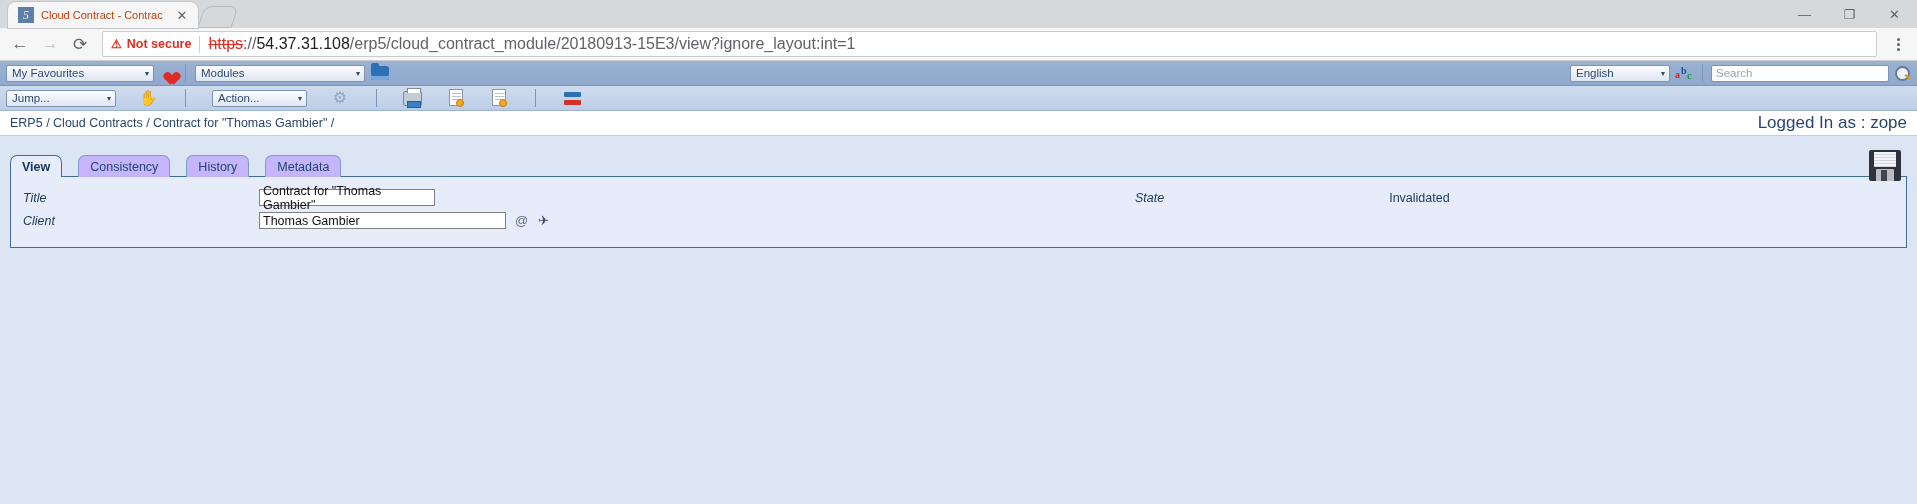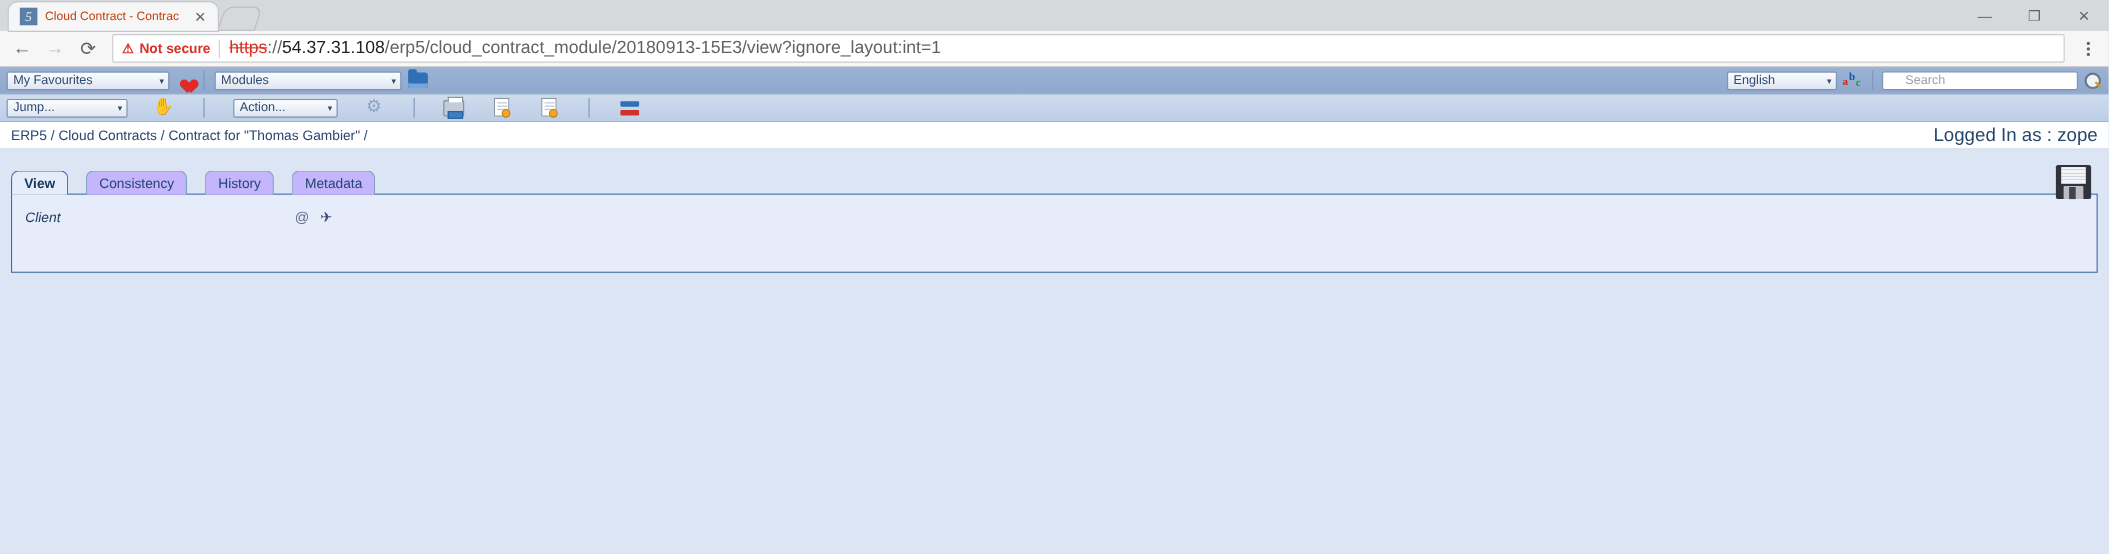--- a/index.html
+++ b/index.html
@@ -133,21 +133,21 @@
     width: 19px; height: 16px; position: relative; cursor: pointer;
     font-size: 10px; font-weight: bold; font-family: "Liberation Serif", serif;
   }
   .abc-ico span { position: absolute; }
   .abc-a { color: #cc2222; left: 0; top: 4px; }
   .abc-b { color: #1a4fb0; left: 6px; top: 0px; }
   .abc-c { color: #1f9a3c; left: 12px; top: 5px; }
   .search-box {
     width: 178px; height: 17px; background: #fff;
     border: 1px solid #7b93b5; border-radius: 2px;
-    font-size: 11.5px; color: #9aa3ad; padding: 0 20px;
+    font-size: 11.5px; color: #9aa3ad; padding: 0 4px;
     display: flex; align-items: center; text-align: right;
   }
   .search-mag {
     width: 17px; height: 17px; position: relative; cursor: pointer;
   }
   .search-mag::before {
     content: ""; position: absolute; left: 1px; top: 1px;
     width: 11px; height: 11px; border: 2px solid #6b7a88;
     background: #eef3f8; border-radius: 50%;
   }
@@ -417,21 +417,28 @@
     <div class="form-tab">
       <span>History</span>
     </div>
     <div class="form-tab">
       <span>Metadata</span>
     </div>
   </div>
 
   <div class="form-panel">
 
+    <div class="field-row">
+      <div class="field-label">Title</div>
+      <div class="field-input in-title">Contract for "Thomas Gambier"</div>
+      <div class="state-label">State</div>
+      <div class="state-value">Invalidated</div>
+    </div>
 
     <div class="field-row">
       <div class="field-label">Client</div>
+      <div class="field-input in-client">Thomas Gambier</div>
       <div class="relation-ico">@</div>
       <div class="jump-ico">✈</div>
     </div>
 
   </div>
 </div>
 
 </body></html>

